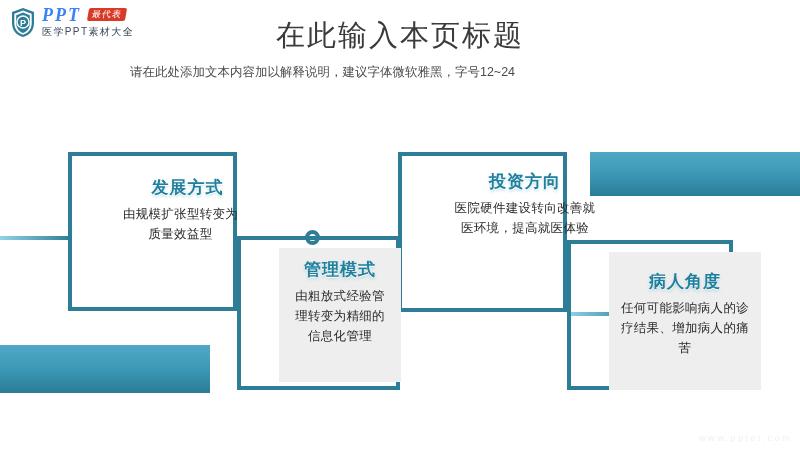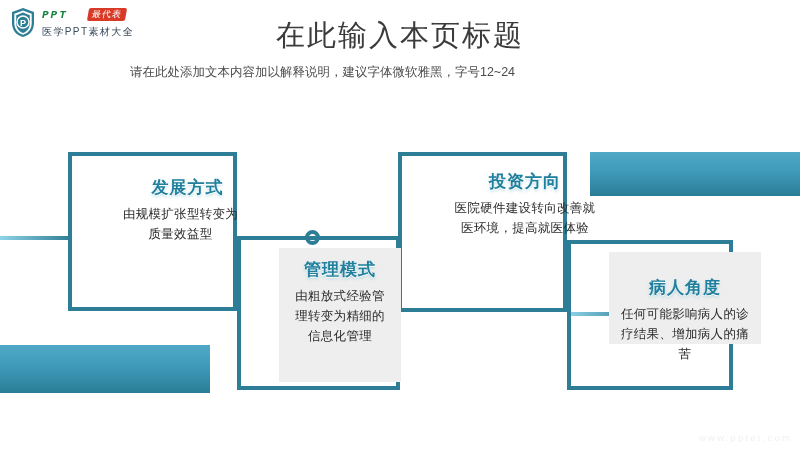--- a/index.html
+++ b/index.html
@@ -31,26 +31,26 @@
     left: 0px;
     top: 1px;
     width: 26px;
     height: 31px;
   }
   .logo-shield svg { display: block; }
   .logo-ppt {
     position: absolute;
     left: 32px;
     top: 1px;
-    font-size: 11px;
+    font-size: 18px;
     font-weight: bold;
     font-style: italic;
     letter-spacing: 2px;
-    color: #15803d;
-    font-family: Liberation Mono, monospace;
+    color: #3b82f6;
+    font-family: Liberation Serif, serif;
     line-height: 17px;
   }
   .logo-badge {
     position: absolute;
     left: 78px;
     top: 2px;
     background: #d93a28;
     color: #ffffff;
     font-size: 9px;
     line-height: 13px;
@@ -242,20 +242,20 @@
   <div class="card shaded" style="left:244px; top:248px; width:122px; height:134px; padding-top:10px;">
     <div class="card-title">管理模式</div>
     <div class="card-body" style="padding:4px 12px 0 12px;">由粗放式经验管理转变为精细的信息化管理</div>
   </div>
 
   <div class="card" style="left:402px; top:170px; width:176px;">
     <div class="card-title">投资方向</div>
     <div class="card-body" style="padding:4px 14px 0 14px;">医院硬件建设转向改善就医环境，提高就医体验</div>
   </div>
 
-  <div class="card shaded" style="left:574px; top:252px; width:152px; height:92px; padding-top:24px;">
+  <div class="card shaded" style="left:574px; top:252px; width:152px; height:138px; padding-top:18px;">
     <div class="card-title">病人角度</div>
     <div class="card-body" style="padding:4px 12px 0 12px;">任何可能影响病人的诊疗结果、增加病人的痛苦</div>
   </div>
 
   <div class="watermark">www.ppter.com</div>
 
 </div>
 
 </body></html>

